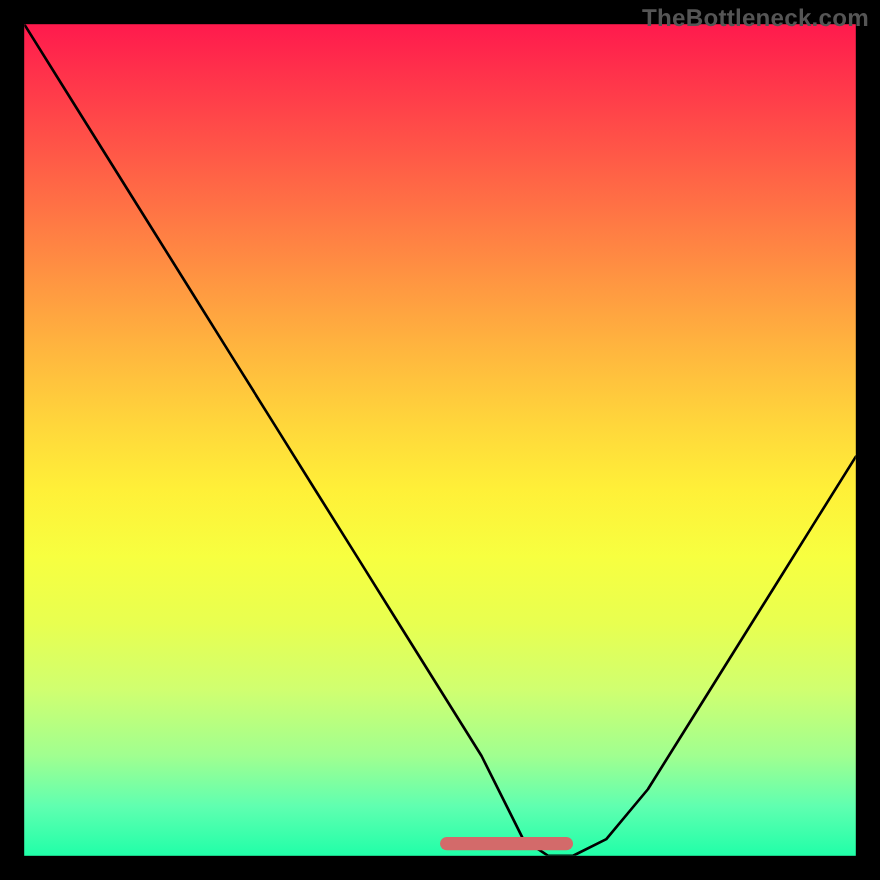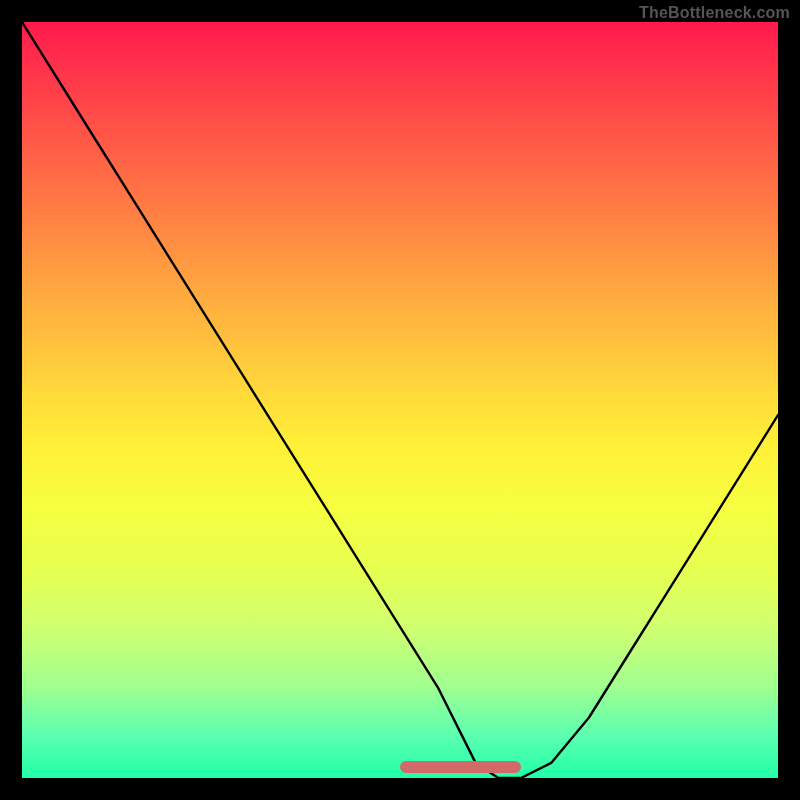--- a/index.html
+++ b/index.html
@@ -9,21 +9,21 @@
     height: 800px;
     background: #000;
     overflow: hidden;
     font-family: Arial, Helvetica, sans-serif;
   }
   .watermark {
     position: absolute;
     top: 4px;
     right: 10px;
     color: #555;
-    font-size: 16px;
+    font-size: 22px;
     font-weight: 600;
     letter-spacing: 0.2px;
     z-index: 10;
   }
   .plot-area {
     position: absolute;
     left: 22px;
     top: 22px;
     width: 756px;
     height: 756px;

